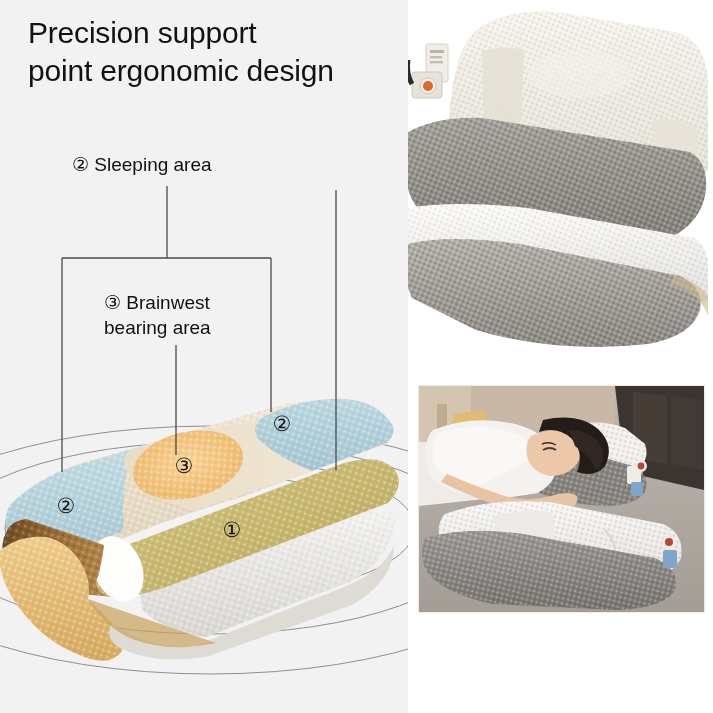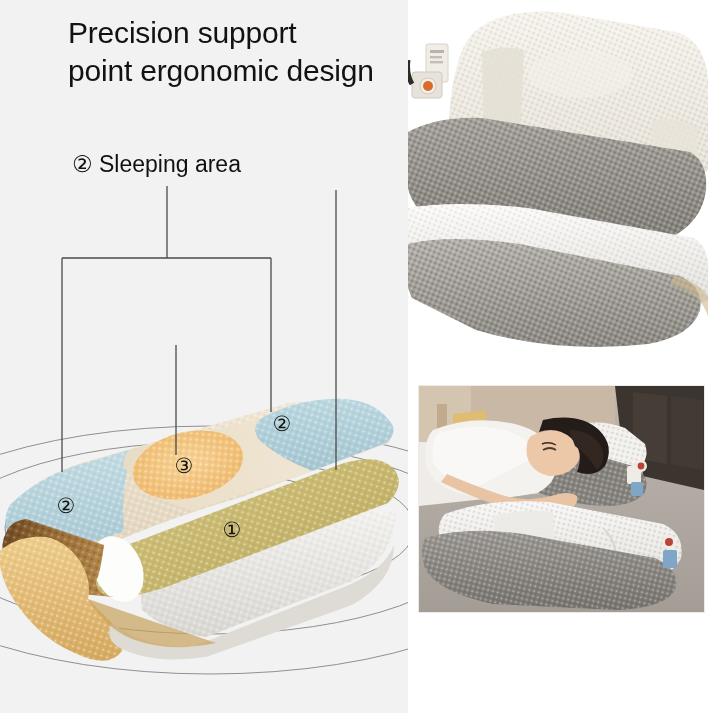--- a/index.html
+++ b/index.html
@@ -14,25 +14,25 @@
   
   #left-panel{
     position:absolute;left:0;top:0;width:408px;height:713px;
     background:#f2f2f2;overflow:hidden;
   }
 
   
   #title{
     position:absolute;left:28px;top:14px;width:390px;
     font-size:30px;line-height:38px;font-weight:400;color:#121212;
-    letter-spacing:-.2px;white-space:pre-line;z-index:40;margin-left:40px;
+    letter-spacing:-.2px;white-space:pre-line;z-index:40;
   }
 
   
-  .callout{position:absolute;color:#111;font-size:23px;line-height:25px;z-index:30;}
+  .callout{position:absolute;color:#111;font-size:19px;line-height:25px;z-index:30;}
   #label-2{left:72px;top:152px;width:180px;}
   #label-1{left:255px;top:152px;width:135px;}
   #label-3{left:104px;top:290px;width:170px;text-align:left;}
 
   
   #leaders{position:absolute;left:0;top:0;width:408px;height:713px;z-index:20;}
 
   
   #rings{position:absolute;left:-40px;top:370px;width:500px;height:343px;z-index:1;}
 
@@ -173,20 +173,23 @@
         <text x="290" y="46" text-anchor="middle">②</text>
         <text x="240" y="152" text-anchor="middle">①</text>
       </g>
     </svg>
 
     <div class="callout" id="label-2">
       <span>② Sleeping area</span>
     </div>
 
 
+    <div class="callout" id="label-3">
+      <span>③ Brainwest bearing area</span>
+    </div>
 
     <div id="title">Precision support
 point ergonomic design</div>
   </div>
 
   <div id="right-col">
 
     <div id="photo-top">
       <svg class="ph-svg" viewBox="0 0 305 360" preserveAspectRatio="xMidYMid slice">
         <defs>

